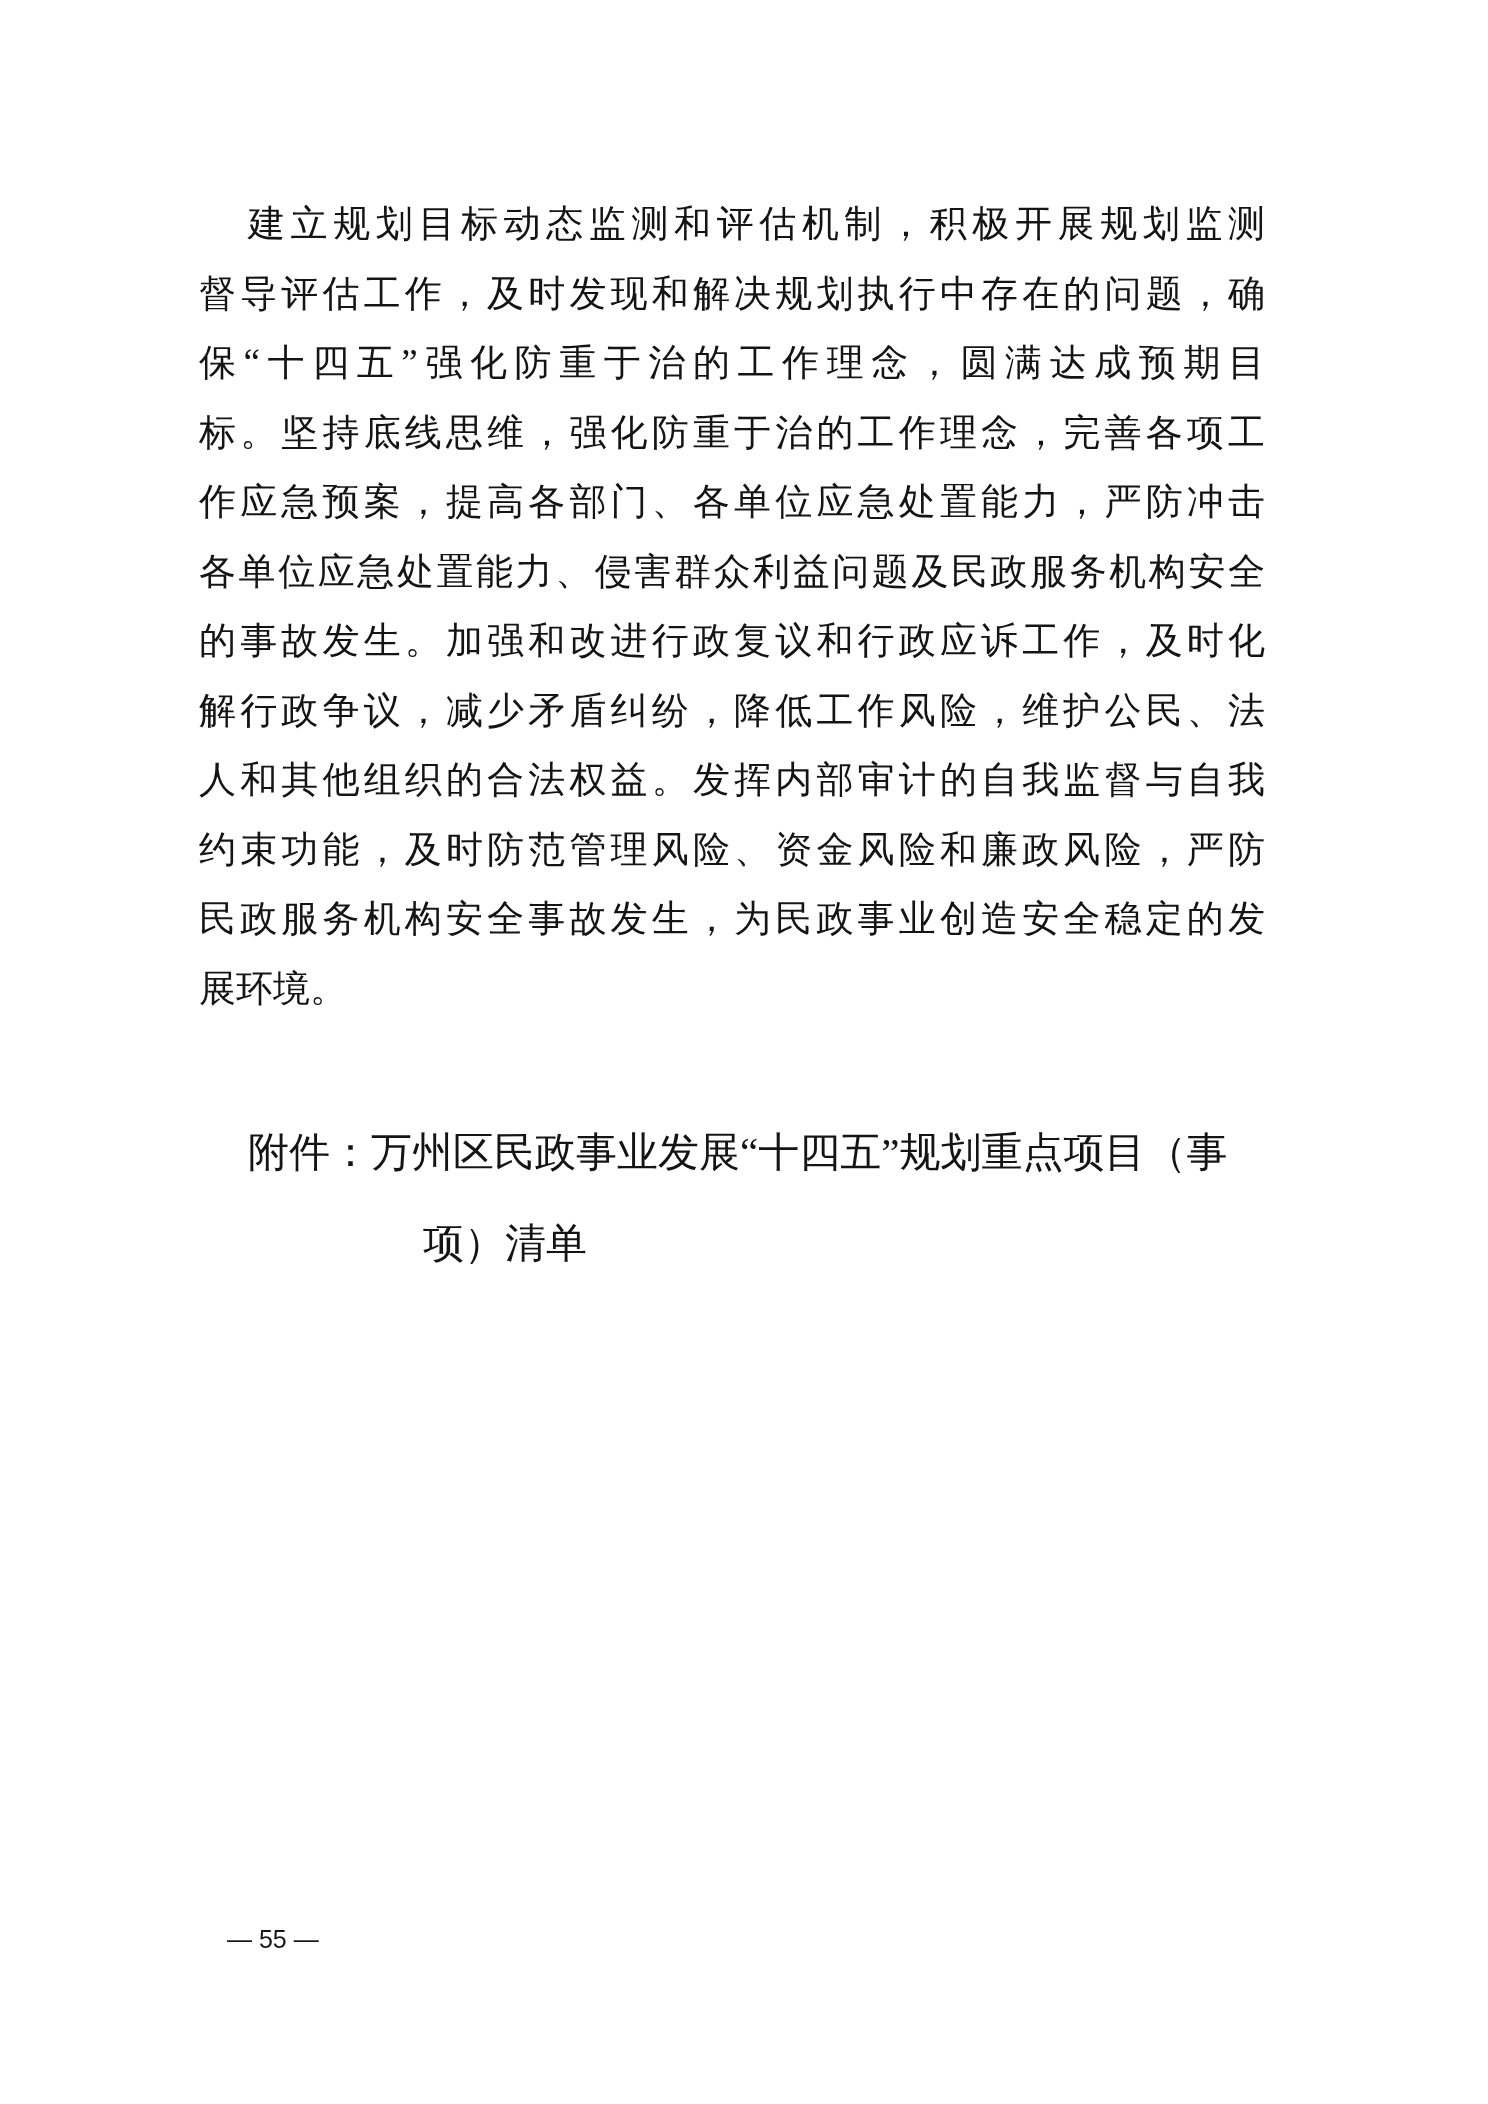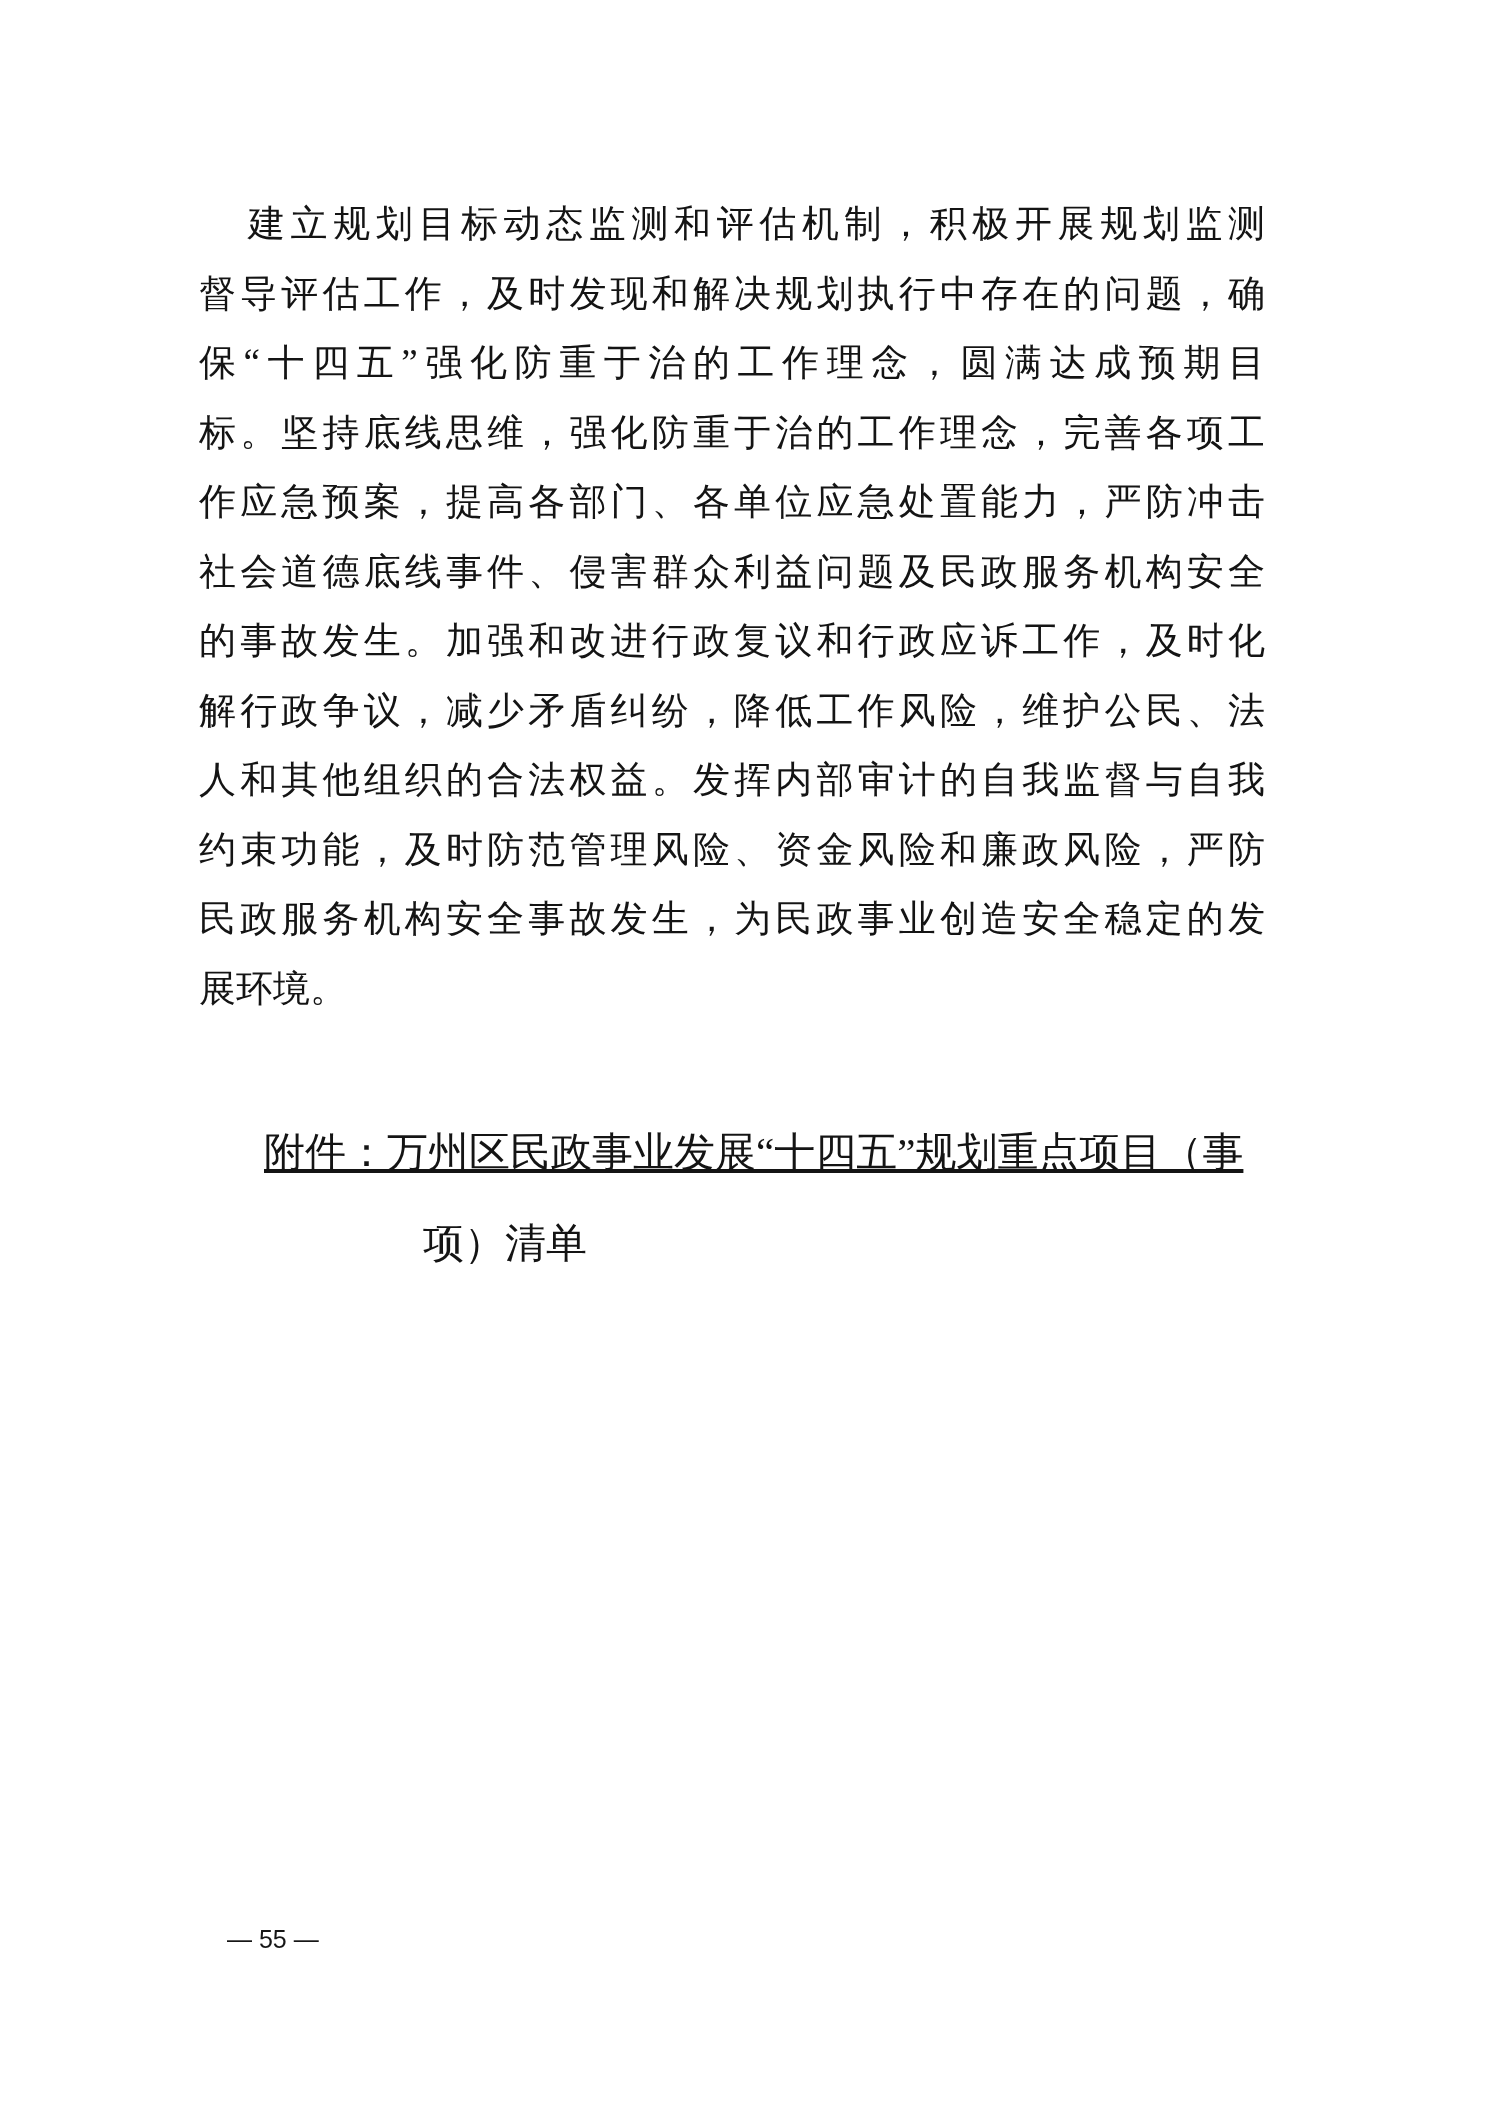--- a/index.html
+++ b/index.html
@@ -31,26 +31,25 @@
     text-align-last: justify;
   }
   .body-line.indent-first {
     text-indent: 49px;
   }
   .body-line.final {
     text-align-last: left;
   }
   .attachment-line-1 {
     position: absolute;
-    left: 264px;
+    left: 248px;
     top: 1118px;
     font-size: 41px;
     line-height: 69.5px;
     white-space: nowrap;
-    text-decoration: underline;
   }
   .attachment-line-2 {
     position: absolute;
     left: 423px;
     top: 1209px;
     font-size: 41px;
     line-height: 69.5px;
     white-space: nowrap;
   }
   .page-number {
@@ -67,21 +66,21 @@
 <body>
 
 <div class="page">
 
   <div class="body-text">
     <div class="body-line indent-first">建立规划目标动态监测和评估机制，积极开展规划监测</div>
     <div class="body-line">督导评估工作，及时发现和解决规划执行中存在的问题，确</div>
     <div class="body-line">保“十四五”强化防重于治的工作理念，圆满达成预期目</div>
     <div class="body-line">标。坚持底线思维，强化防重于治的工作理念，完善各项工</div>
     <div class="body-line">作应急预案，提高各部门、各单位应急处置能力，严防冲击</div>
-    <div class="body-line">社会道德底线事件、侵害群众利益问题及民政服务机构安全</div>
+    <div class="body-line">各单位应急处置能力、侵害群众利益问题及民政服务机构安全</div>
     <div class="body-line">的事故发生。加强和改进行政复议和行政应诉工作，及时化</div>
     <div class="body-line">解行政争议，减少矛盾纠纷，降低工作风险，维护公民、法</div>
     <div class="body-line">人和其他组织的合法权益。发挥内部审计的自我监督与自我</div>
     <div class="body-line">约束功能，及时防范管理风险、资金风险和廉政风险，严防</div>
     <div class="body-line">民政服务机构安全事故发生，为民政事业创造安全稳定的发</div>
     <div class="body-line final">展环境。</div>
   </div>
 
   <div class="attachment-line-1">附件：万州区民政事业发展“十四五”规划重点项目（事</div>
   <div class="attachment-line-2">项）清单</div>

